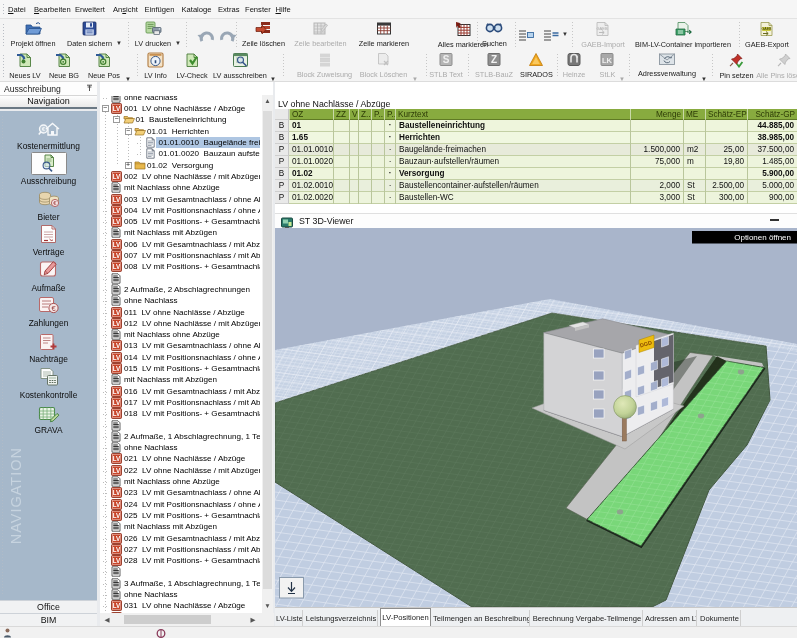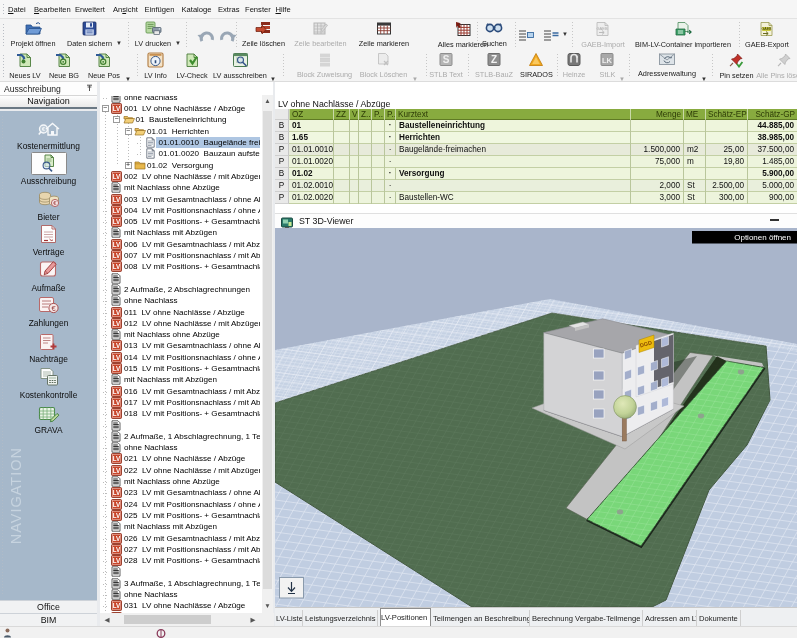--- a/index.html
+++ b/index.html
@@ -44,21 +44,21 @@
 .sbar{position:absolute;background:#f0f0f0;}
 .sarr{position:absolute;font-size:6.5px;color:#555;text-align:center;}
 .sthumb{position:absolute;background:#cdcdcd;}
 
 #rp{position:absolute;left:275px;top:82px;width:522px;height:544px;background:#fff;}
 .cell{position:absolute;overflow:hidden;white-space:nowrap;font-size:8.2px;color:#101010;padding:1.5px 3px 0 3px;}
 .r{text-align:right;}
 .c{text-align:center;}
 
 #tabs{position:absolute;left:275px;top:607px;width:522px;height:19px;background:#eef0f2;border-top:1px solid #c9c9c9;font-size:7.6px;}
-.tab{position:absolute;top:2px;height:17px;color:#222;padding-top:4px;border-right:1px solid #cfcfcf;white-space:nowrap;overflow:hidden;}
+.tab{position:absolute;top:2px;height:17px;color:#222;text-align:center;padding-top:4px;border-right:1px solid #cfcfcf;white-space:nowrap;overflow:hidden;}
 .tab.act{top:0;background:#fff;border:1px solid #8e8e8e;border-bottom:none;padding-top:4px;height:19px;}
 
 #status{position:absolute;left:0;top:626px;width:797px;height:12px;background:#f1f1f1;border-top:1px solid #d9d9d9;font-size:8.6px;color:#222;}
 #status span{position:absolute;top:17px;text-align:center;}
 </style></head><body>
 <div id="app">
 
 <div id="menubar">
       <div class="grip" style="left:2px;top:3px;height:13px"></div>
 <div class="mi" style="left:8px"><u>D</u>atei</div>
@@ -854,20 +854,21 @@
 <div class="cell r" style="left:430px;top:61.6px;width:42px;height:12px;border-left:1px solid #b9c69b;">25,00</div>
 <div class="cell r" style="left:472px;top:61.6px;width:50px;height:12px;border-left:1px solid #b9c69b;">37.500,00</div>
 <div class="cell c" style="left:0px;top:73.6px;width:14px;height:12px;background:#e9e9e9;border-bottom:1px solid #cfcfcf;border-right:1px solid #c6c6c6;">P</div>
 <div class="cell " style="left:14px;top:73.6px;width:508px;height:12px;background:#edf4dc;border-bottom:1px solid #c3cfa4;"></div>
 <div class="cell " style="left:14px;top:73.6px;width:44px;height:12px;">01.01.0020</div>
 <div class="cell " style="left:58px;top:73.6px;width:16px;height:12px;border-left:1px solid #b9c69b;"></div>
 <div class="cell " style="left:74px;top:73.6px;width:9px;height:12px;border-left:1px solid #b9c69b;"></div>
 <div class="cell " style="left:83px;top:73.6px;width:13px;height:12px;border-left:1px solid #b9c69b;"></div>
 <div class="cell " style="left:96px;top:73.6px;width:13px;height:12px;border-left:1px solid #b9c69b;"></div>
 <div class="cell c" style="left:109px;top:73.6px;width:11px;height:12px;border-left:1px solid #b9c69b;">·</div>
+<div class="cell " style="left:120px;top:73.6px;width:235px;height:12px;border-left:1px solid #b9c69b;">Bauzaun·aufstellen/räumen</div>
 <div class="cell r" style="left:355px;top:73.6px;width:53px;height:12px;border-left:1px solid #b9c69b;">75,000</div>
 <div class="cell " style="left:408px;top:73.6px;width:22px;height:12px;border-left:1px solid #b9c69b;">m</div>
 <div class="cell r" style="left:430px;top:73.6px;width:42px;height:12px;border-left:1px solid #b9c69b;">19,80</div>
 <div class="cell r" style="left:472px;top:73.6px;width:50px;height:12px;border-left:1px solid #b9c69b;">1.485,00</div>
 <div class="cell c" style="left:0px;top:85.6px;width:14px;height:12px;background:#e9e9e9;border-bottom:1px solid #cfcfcf;border-right:1px solid #c6c6c6;">B</div>
 <div class="cell " style="left:14px;top:85.6px;width:508px;height:12px;background:#eef5dc;border-bottom:1px solid #c3cfa4;"></div>
 <div class="cell " style="left:14px;top:85.6px;width:44px;height:12px;font-weight:bold;">01.02</div>
 <div class="cell " style="left:58px;top:85.6px;width:16px;height:12px;font-weight:bold;border-left:1px solid #b9c69b;"></div>
 <div class="cell " style="left:74px;top:85.6px;width:9px;height:12px;font-weight:bold;border-left:1px solid #b9c69b;"></div>
 <div class="cell " style="left:83px;top:85.6px;width:13px;height:12px;font-weight:bold;border-left:1px solid #b9c69b;"></div>
@@ -879,20 +880,21 @@
 <div class="cell r" style="left:430px;top:85.6px;width:42px;height:12px;font-weight:bold;border-left:1px solid #b9c69b;"></div>
 <div class="cell r" style="left:472px;top:85.6px;width:50px;height:12px;font-weight:bold;border-left:1px solid #b9c69b;">5.900,00</div>
 <div class="cell c" style="left:0px;top:97.6px;width:14px;height:12px;background:#e9e9e9;border-bottom:1px solid #cfcfcf;border-right:1px solid #c6c6c6;">P</div>
 <div class="cell " style="left:14px;top:97.6px;width:508px;height:12px;background:#e9efdc;border-bottom:1px solid #c3cfa4;"></div>
 <div class="cell " style="left:14px;top:97.6px;width:44px;height:12px;">01.02.0010</div>
 <div class="cell " style="left:58px;top:97.6px;width:16px;height:12px;border-left:1px solid #b9c69b;"></div>
 <div class="cell " style="left:74px;top:97.6px;width:9px;height:12px;border-left:1px solid #b9c69b;"></div>
 <div class="cell " style="left:83px;top:97.6px;width:13px;height:12px;border-left:1px solid #b9c69b;"></div>
 <div class="cell " style="left:96px;top:97.6px;width:13px;height:12px;border-left:1px solid #b9c69b;"></div>
 <div class="cell c" style="left:109px;top:97.6px;width:11px;height:12px;border-left:1px solid #b9c69b;">·</div>
+<div class="cell " style="left:120px;top:97.6px;width:235px;height:12px;border-left:1px solid #b9c69b;">Baustellencontainer·aufstellen/räumen</div>
 <div class="cell r" style="left:355px;top:97.6px;width:53px;height:12px;border-left:1px solid #b9c69b;">2,000</div>
 <div class="cell " style="left:408px;top:97.6px;width:22px;height:12px;border-left:1px solid #b9c69b;">St</div>
 <div class="cell r" style="left:430px;top:97.6px;width:42px;height:12px;border-left:1px solid #b9c69b;">2.500,00</div>
 <div class="cell r" style="left:472px;top:97.6px;width:50px;height:12px;border-left:1px solid #b9c69b;">5.000,00</div>
 <div class="cell c" style="left:0px;top:109.6px;width:14px;height:12px;background:#e9e9e9;border-bottom:1px solid #cfcfcf;border-right:1px solid #c6c6c6;">P</div>
 <div class="cell " style="left:14px;top:109.6px;width:508px;height:12px;background:#edf4dc;border-bottom:1px solid #c3cfa4;"></div>
 <div class="cell " style="left:14px;top:109.6px;width:44px;height:12px;">01.02.0020</div>
 <div class="cell " style="left:58px;top:109.6px;width:16px;height:12px;border-left:1px solid #b9c69b;"></div>
 <div class="cell " style="left:74px;top:109.6px;width:9px;height:12px;border-left:1px solid #b9c69b;"></div>
 <div class="cell " style="left:83px;top:109.6px;width:13px;height:12px;border-left:1px solid #b9c69b;"></div>

